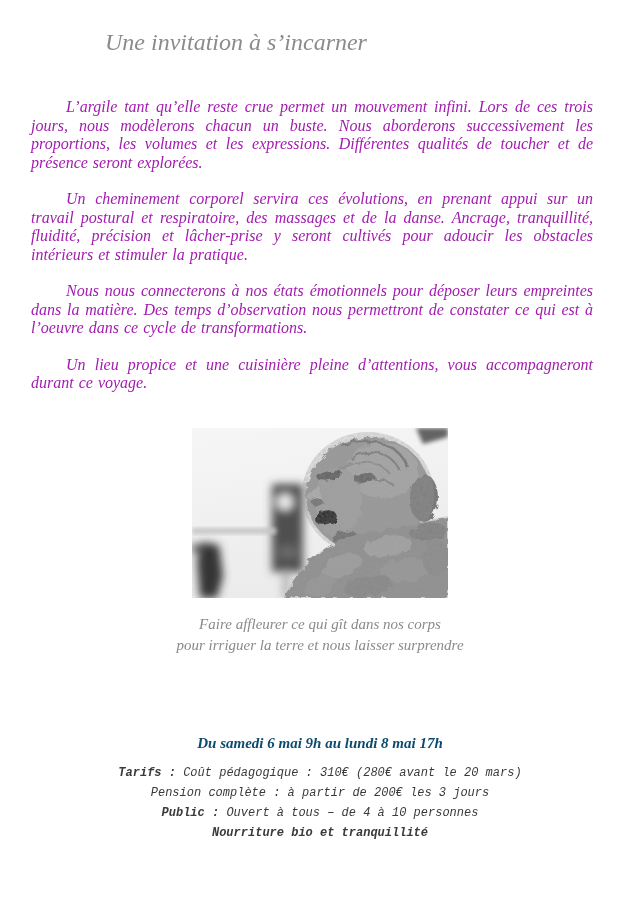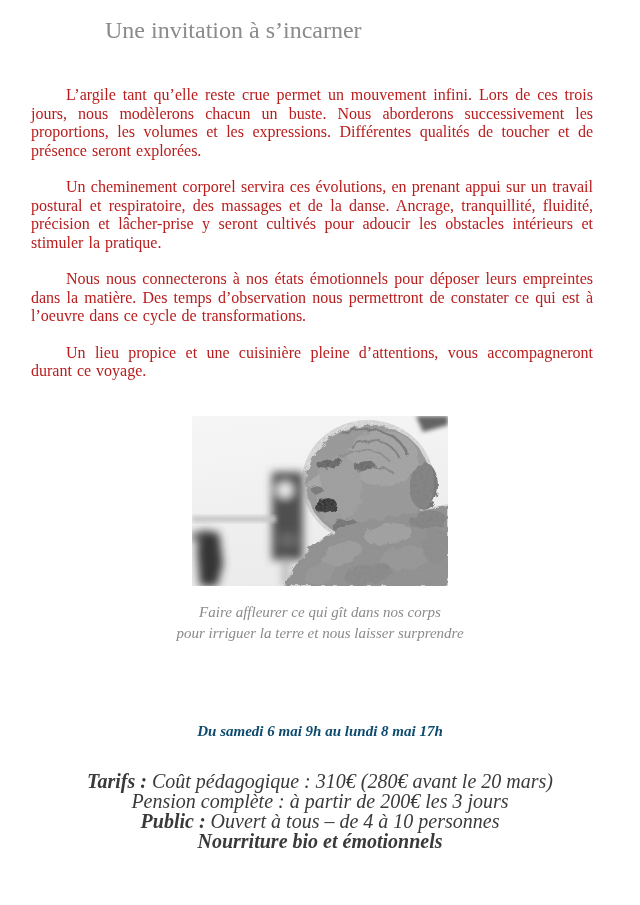--- a/index.html
+++ b/index.html
@@ -6,35 +6,37 @@
   .page {
     position: relative;
     width: 640px;
     height: 905px;
     margin: 0 auto;
     background: #ffffff;
     font-family: "Liberation Serif", serif;
     overflow: hidden;
   }
   .doc-title {
-    margin: 15px 0 0 105px;
+    margin: 27px 0 0 105px;
+    font-style: italic;
     font-size: 24px;
     line-height: 30px;
     color: #8b8b89;
     font-weight: normal;
   }
   .body-text { margin: 41px 31px 0 31px; }
   .body-text p {
     margin: 0 16px 18px 0;
     text-indent: 35px;
     text-align: justify;
     font-size: 16px;
     line-height: 18.5px;
-    color: #b91c1c;
+    color: #a21caf;
     word-spacing: 1px;
+    font-style: italic;
   }
   .photo-wrap {
     margin: 35px auto 0 auto;
     width: 256px;
     height: 170px;
   }
   .photo-wrap svg { display: block; }
   .caption {
     margin-top: 16px;
     text-align: center;
@@ -46,26 +48,27 @@
   .schedule {
     margin-top: 75px;
     text-align: center;
     font-style: italic;
     font-weight: bold;
     font-size: 15px;
     line-height: 24px;
     color: #0c4a6e;
   }
   .details {
-    margin-top: 28px;
+    margin-top: 8px;
     text-align: center;
     font-style: italic;
-    font-size: 20px;
+    font-size: 12px;
     line-height: 20px;
     color: #3a3a3a;
+    font-family: Liberation Mono, monospace;
   }
   .details p { margin: 0; }
   .details .lbl { font-weight: bold; }
   .details a {
     color: #4a6d92;
     text-decoration: underline;
     font-style: italic;
   }
   .bold-line { font-weight: bold; }
 </style>
@@ -163,16 +166,16 @@
     <div>Faire affleurer ce qui gît dans nos corps</div>
     <div>pour irriguer la terre et nous laisser surprendre</div>
   </div>
 
   <div class="schedule">Du samedi 6 mai 9h au lundi 8 mai 17h</div>
 
   <div class="details">
     <p><span class="lbl">Tarifs :</span> <span>Coût pédagogique : 310€  (280€ avant le 20 mars)</span></p>
     <p>Pension complète : à partir de 200€ les 3 jours</p>
     <p><span class="lbl">Public :</span> <span>Ouvert à tous – de 4 à 10 personnes</span></p>
-    <p class="bold-line">Nourriture bio et émotionnels</p>
+    <p class="bold-line">Nourriture bio et tranquillité</p>
   </div>
 
 </div>
 
 </body></html>

